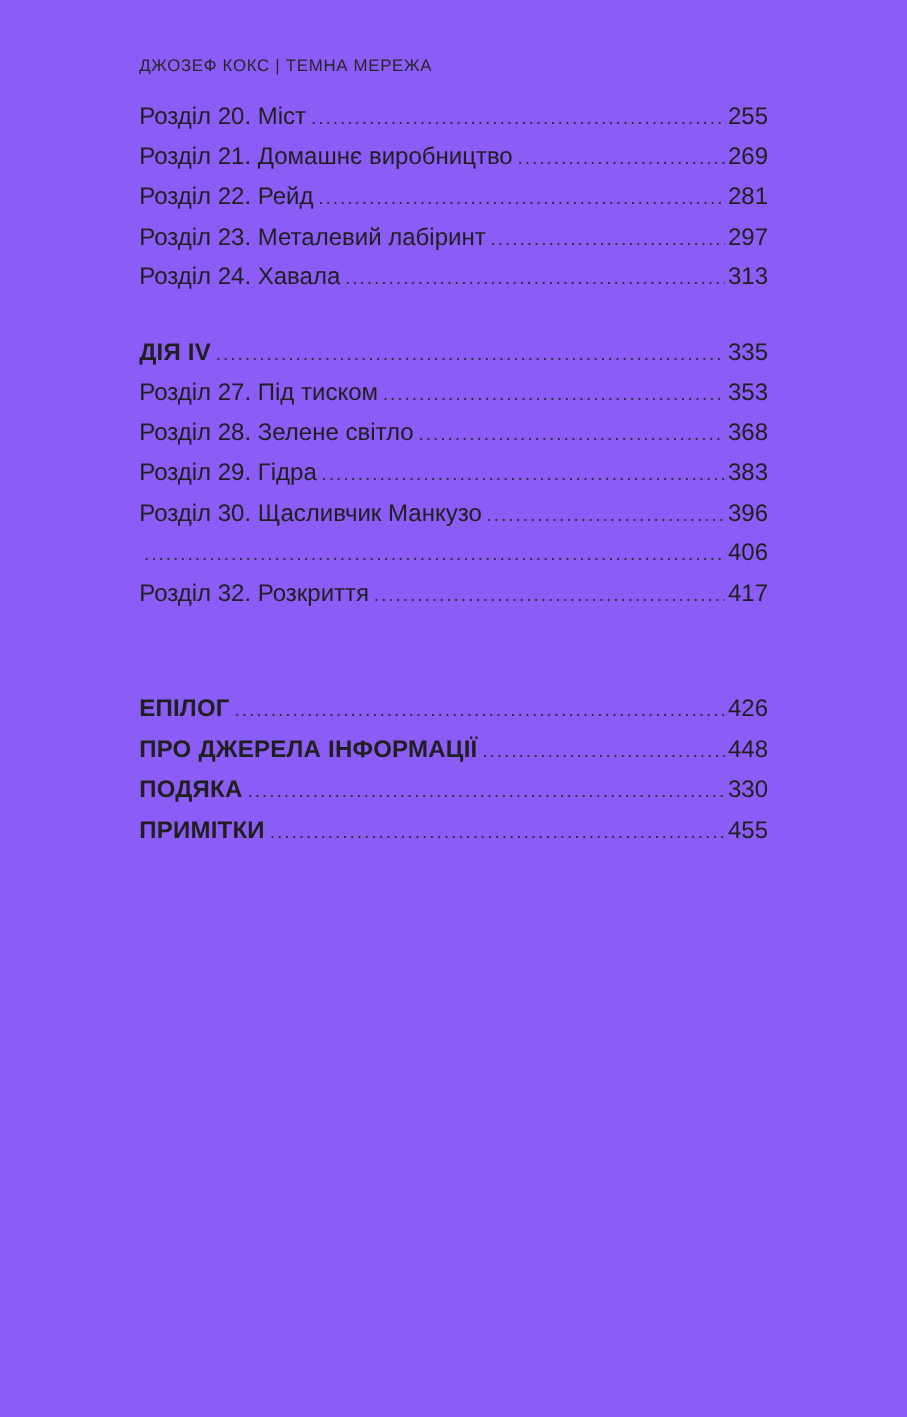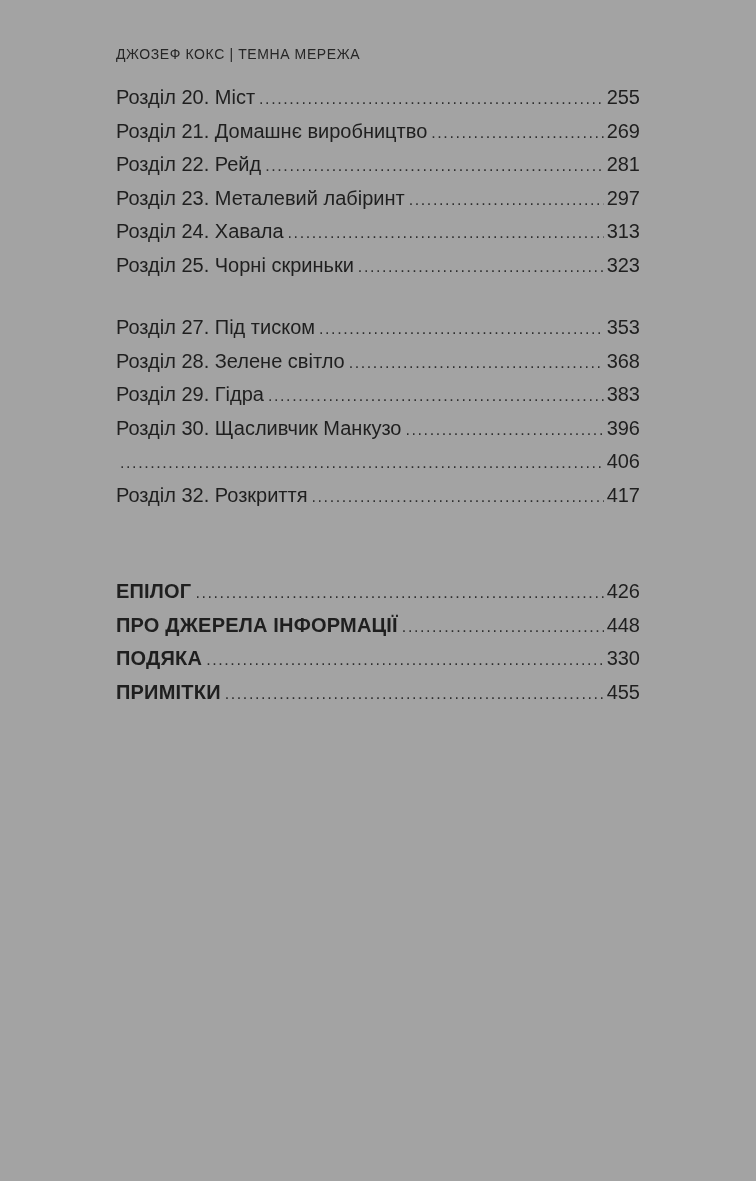--- a/index.html
+++ b/index.html
@@ -10,21 +10,21 @@
     height: 1181px;
     overflow: hidden;
     font-family: "Liberation Sans", "DejaVu Sans", sans-serif;
     color: #1f1f1f;
   }
   .page {
     box-sizing: border-box;
     width: 756px;
     height: 1181px;
     padding: 46px 116px 0 116px;
-    background: #a3a3a3;
+    background: #8b5cf6;
   }
   .running-head {
     font-size: 14px;
     letter-spacing: 0.6px;
     color: #262626;
     font-weight: 400;
   }
   .toc {
     margin-top: 24px;
   }
@@ -87,27 +87,27 @@
         <div class="toc-row">
           <span class="label">Розділ 23. Металевий лабіринт</span>
           <span class="leader"></span>
           <span class="page-num">297</span>
         </div>
         <div class="toc-row">
           <span class="label">Розділ 24. Хавала</span>
           <span class="leader"></span>
           <span class="page-num">313</span>
         </div>
-        <div class="toc-row">
-          <span class="label">Розділ 25. Чорні скриньки</span>
-          <span class="leader"></span>
-          <span class="page-num">323</span>
-        </div>
       </div>
       <div class="toc-group gap-small">
+        <div class="toc-row bold">
+          <span class="label">ДІЯ IV</span>
+          <span class="leader"></span>
+          <span class="page-num">335</span>
+        </div>
         <div class="toc-row">
           <span class="label">Розділ 27. Під тиском</span>
           <span class="leader"></span>
           <span class="page-num">353</span>
         </div>
         <div class="toc-row">
           <span class="label">Розділ 28. Зелене світло</span>
           <span class="leader"></span>
           <span class="page-num">368</span>
         </div>

